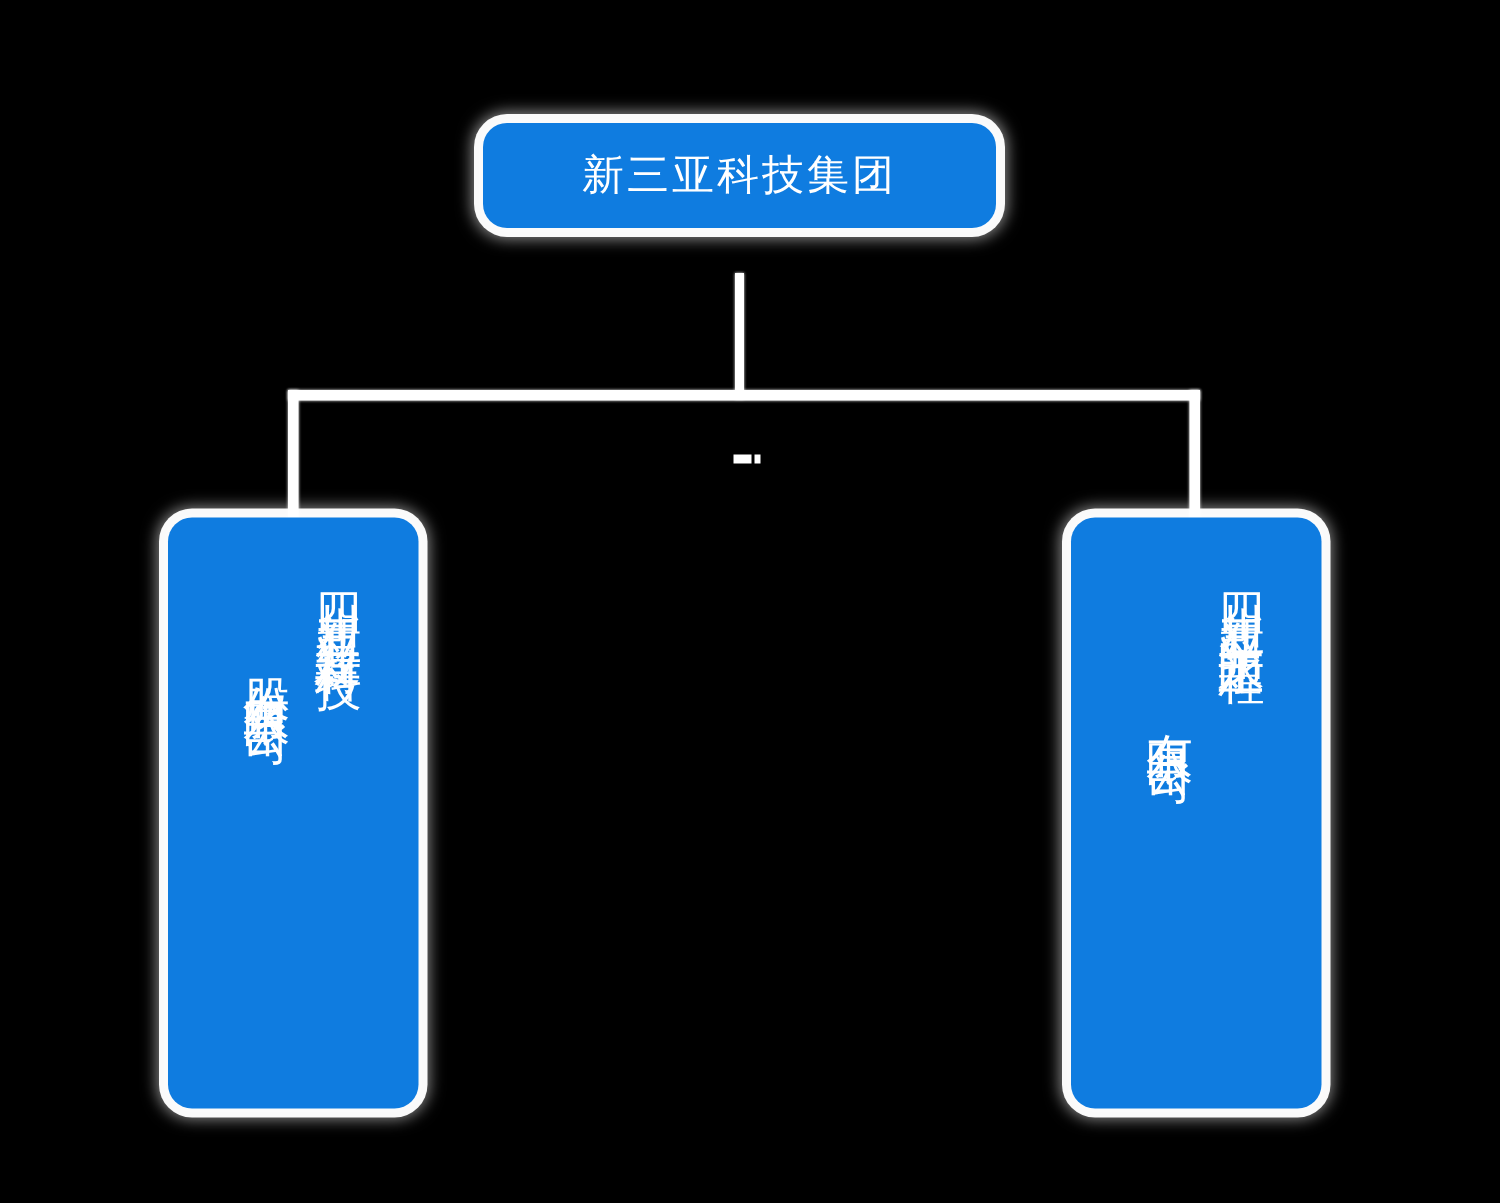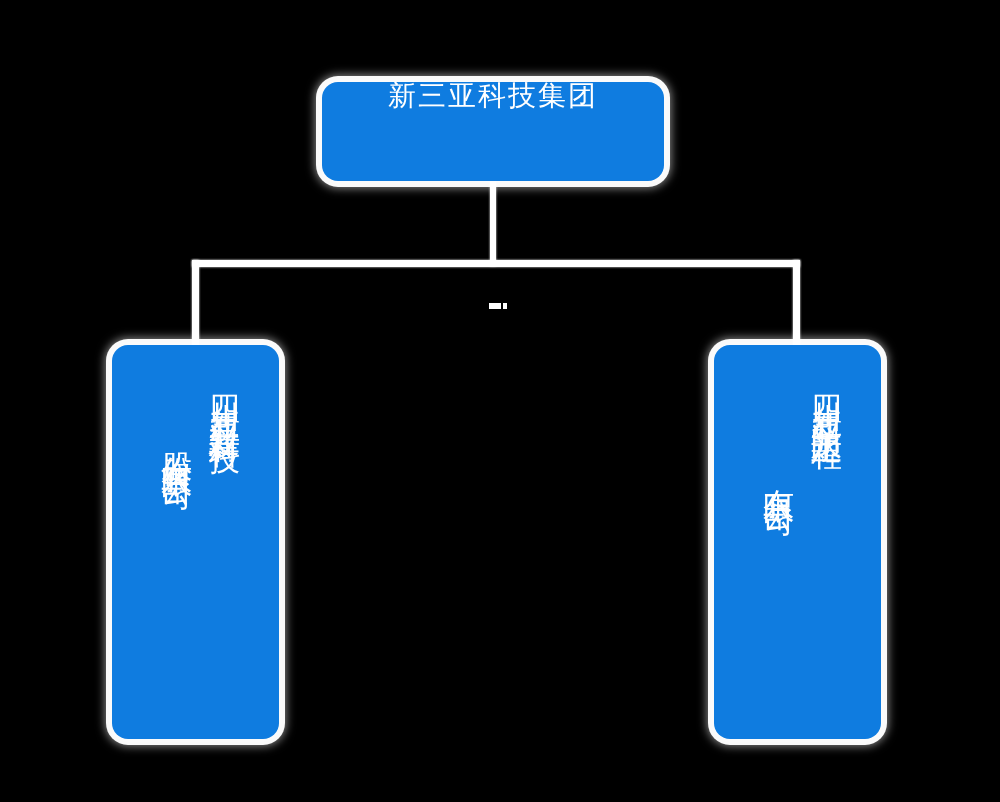--- a/index.html
+++ b/index.html
@@ -81,23 +81,23 @@
     box-shadow: 0 0 0 6px rgba(255, 255, 255, 0.97),
                 0 0 10px 7px rgba(255, 255, 255, 0.55);
     box-sizing: border-box;
     color: #ffffff;
   }
 
   .node-root {
     left: 322px;
     top: 82px;
     width: 342px;
-    height: 99px;
+    height: 70px;
     display: flex;
-    align-items: flex-start;
+    align-items: center;
     justify-content: center;
   }
   .root-label {
     font-size: 28px;
     letter-spacing: 2px;
     line-height: 1;
     white-space: nowrap;
   }
 
   .node-child {

